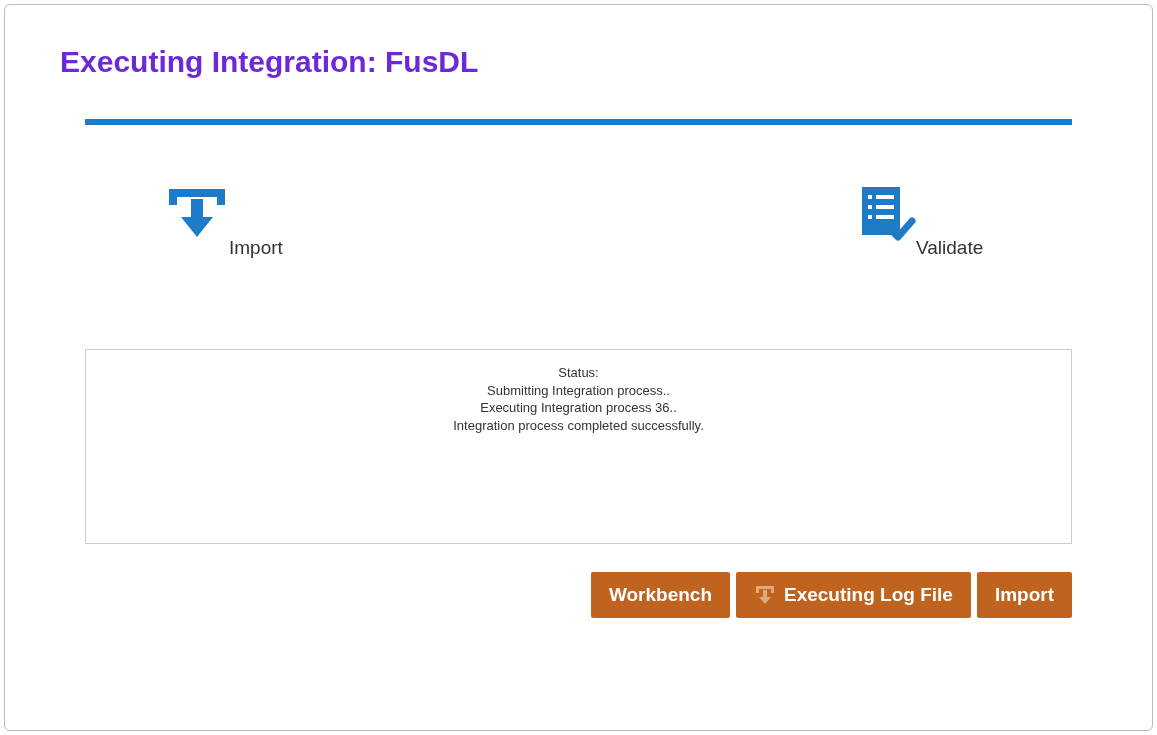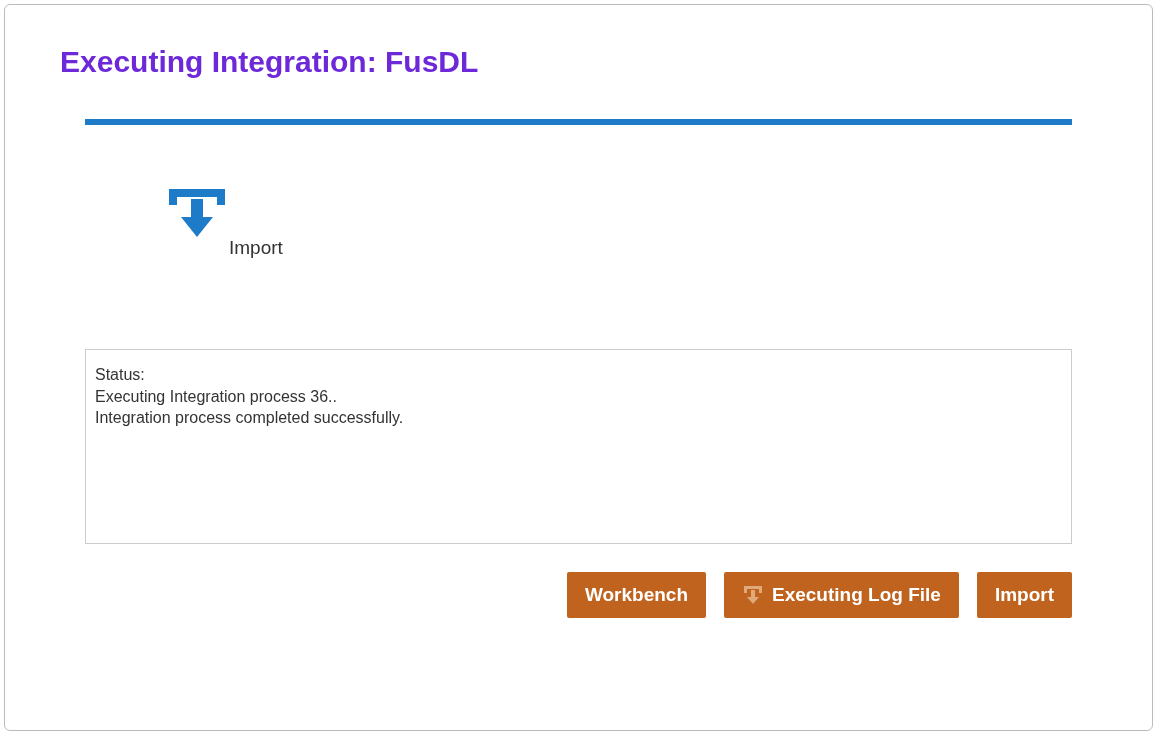--- a/index.html
+++ b/index.html
@@ -58,34 +58,35 @@
     }
     .step-label {
       font-size: 19px;
       color: #333;
     }
     .status-box {
       border: 1px solid #ccc;
       padding: 14px 9px;
       margin: 0 25px 28px 25px;
       min-height: 195px;
-      font-size: 16px;
+      font-size: 13px;
       color: #333;
       line-height: 1.35;
+      text-align: center;
     }
     .status-header {
       margin-bottom: 0;
     }
     .status-line {
       display: block;
     }
     .button-row {
       display: flex;
       justify-content: flex-end;
-      gap: 18px;
+      gap: 6px;
       padding-right: 25px;
     }
     .btn {
       background: #c0631f;
       color: #fff;
       border: none;
       padding: 12px 18px;
       font-size: 19px;
       font-weight: bold;
       cursor: pointer;
@@ -115,26 +116,42 @@
             <rect x="4" y="4" width="56" height="8" fill="#1e7bc8"></rect>
             <rect x="4" y="4" width="8" height="16" fill="#1e7bc8"></rect>
             <rect x="52" y="4" width="8" height="16" fill="#1e7bc8"></rect>
             <rect x="26" y="14" width="12" height="20" fill="#1e7bc8"></rect>
             <polygon points="32,52 16,32 48,32" fill="#1e7bc8"></polygon>
           </svg>
         </div>
         <div class="step-label">Import</div>
       </div>
 
+      <div class="step">
+        <div class="step-icon">
+          <svg width="64" height="56" viewBox="0 0 64 56">
+            <rect x="10" y="2" width="38" height="48" fill="#1e7bc8"></rect>
+            <rect x="16" y="10" width="4" height="4" fill="#fff"></rect>
+            <rect x="24" y="10" width="18" height="4" fill="#fff"></rect>
+            <rect x="16" y="20" width="4" height="4" fill="#fff"></rect>
+            <rect x="24" y="20" width="18" height="4" fill="#fff"></rect>
+            <rect x="16" y="30" width="4" height="4" fill="#fff"></rect>
+            <rect x="24" y="30" width="18" height="4" fill="#fff"></rect>
+            <polyline points="38,44 46,52 60,36" stroke="#1e7bc8" stroke-width="7" fill="none" stroke-linecap="round" stroke-linejoin="round"></polyline>
+          </svg>
+        </div>
+        <div class="step-label">Validate</div>
+      </div>
 
     </div>
   </div>
 
   <div class="status-box">
     <div class="status-header">Status:</div>
+    <span class="status-line">Submitting Integration process..</span>
     <span class="status-line">Executing Integration process 36..</span>
     <span class="status-line">Integration process completed successfully.</span>
   </div>
 
   <div class="button-row">
     <button class="btn">Workbench</button>
     <button class="btn">
       <span class="btn-icon">
         <svg width="22" height="22" viewBox="0 0 22 22">
           <rect x="2" y="2" width="18" height="3" fill="#e0a97a"></rect>

